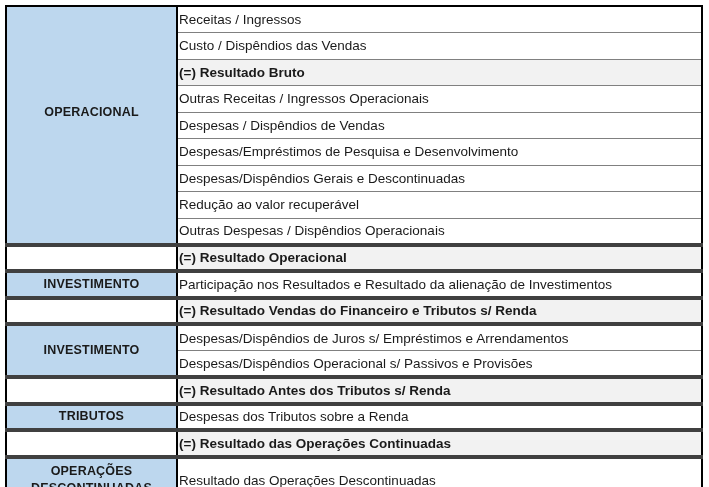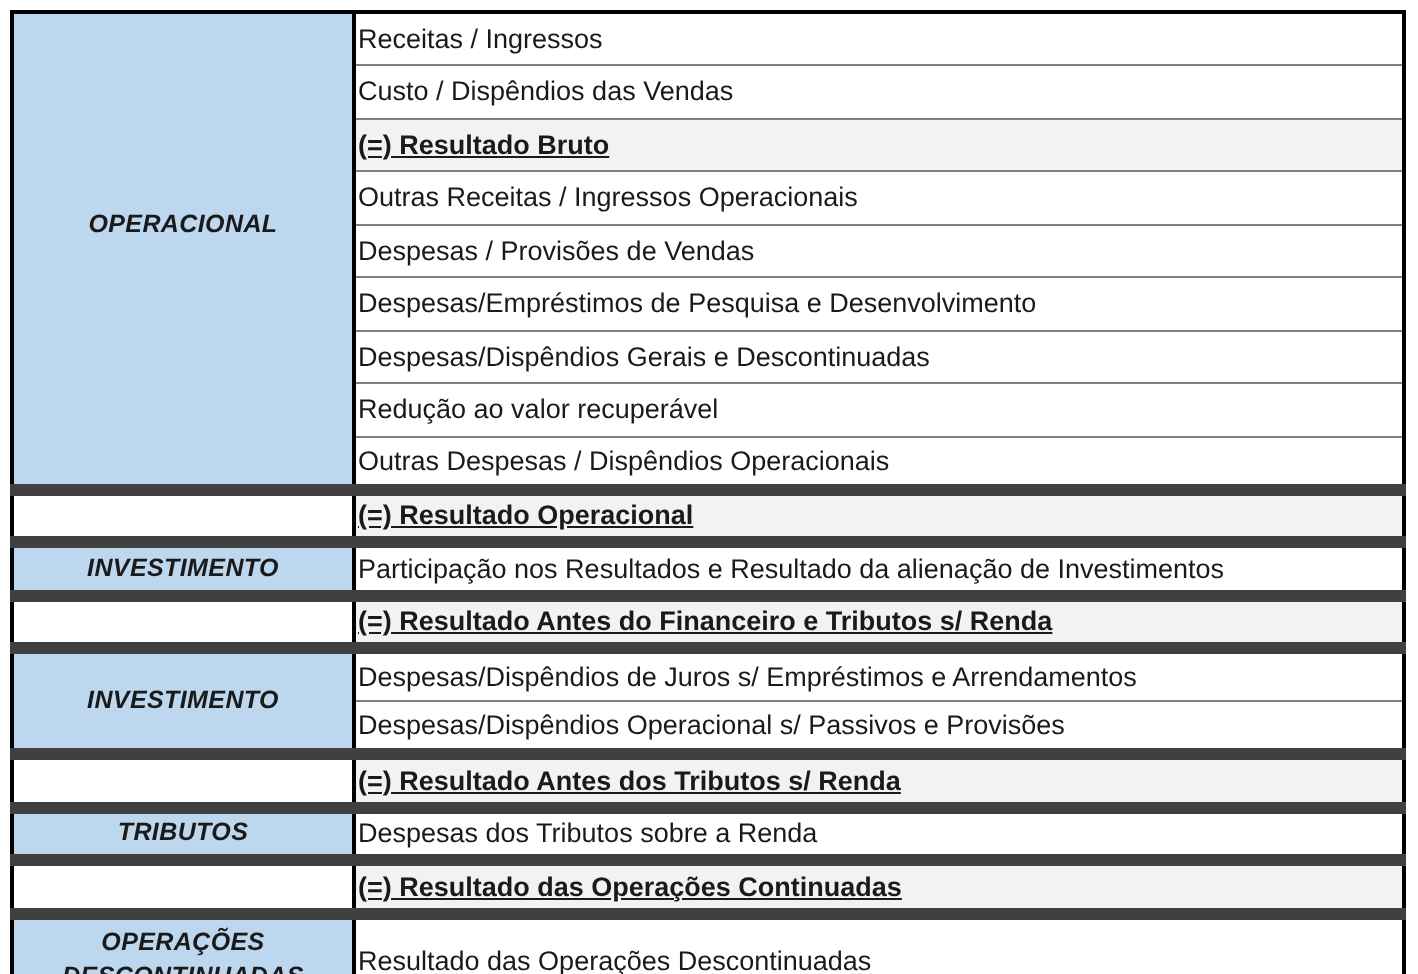--- a/index.html
+++ b/index.html
@@ -36,53 +36,51 @@
     vertical-align: middle;
     box-sizing: border-box;
   }
 
   
   .frame-l { border-left: 2px solid #000000; }
   .frame-r { border-right: 2px solid #000000; }
   .frame-t { border-top: 2px solid #000000; }
 
   
-  .sep-thick { border-bottom: 6px solid #404040; margin-top: 46px; }
+  .sep-thick { border-bottom: 4px solid #404040; margin-top: 46px; }
   .sep-thin  { border-bottom: 1px solid #808080; }
   .divider   { border-right: 2px solid #000000; }
 
   
   .group {
     background: #bdd7ee;
     text-align: center;
     font-weight: bold;
     font-size: 12.5px;
     color: #1a1a1a;
     letter-spacing: 0.2px;
     line-height: 1.35;
-    font-style: italic;
   }
   .group.empty {
     background: #ffffff;
   }
 
   
   .item {
     background: #ffffff;
     text-align: left;
     font-size: 13.5px;
     color: #1a1a1a;
     padding-left: 7px;
     white-space: nowrap;
     overflow: hidden;
   }
   .item.total {
     background: #f2f2f2;
     font-weight: bold;
-    text-decoration: underline;
   }
 
   .r27 { height: 26.5px; }
   .r47 { height: 47px; }
 </style>
 </head>
 <body>
 
 <div class="sheet">
   <table class="dre">
@@ -99,21 +97,21 @@
       <tr>
         <td class="item r27 frame-r sep-thin">Custo / Dispêndios das Vendas</td>
       </tr>
       <tr>
         <td class="item total r27 frame-r sep-thin">(=) Resultado Bruto</td>
       </tr>
       <tr>
         <td class="item r27 frame-r sep-thin">Outras Receitas / Ingressos Operacionais</td>
       </tr>
       <tr>
-        <td class="item r27 frame-r sep-thin">Despesas / Provisões de Vendas</td>
+        <td class="item r27 frame-r sep-thin">Despesas / Dispêndios de Vendas</td>
       </tr>
       <tr>
         <td class="item r27 frame-r sep-thin">Despesas/Empréstimos de  Pesquisa e Desenvolvimento</td>
       </tr>
       <tr>
         <td class="item r27 frame-r sep-thin">Despesas/Dispêndios Gerais e Descontinuadas</td>
       </tr>
       <tr>
         <td class="item r27 frame-r sep-thin">Redução ao valor recuperável</td>
       </tr>
@@ -128,21 +126,21 @@
         <td class="item total r27 frame-r sep-thick">(=) Resultado Operacional</td>
       </tr>
 
       <tr>
         <td class="group frame-l divider sep-thick">INVESTIMENTO</td>
         <td class="item r27 frame-r sep-thick">Participação nos Resultados e Resultado da alienação de Investimentos</td>
       </tr>
 
       <tr>
         <td class="group empty frame-l divider sep-thick"></td>
-        <td class="item total r27 frame-r sep-thick">(=) Resultado Antes do Financeiro e Tributos s/ Renda</td>
+        <td class="item total r27 frame-r sep-thick">(=) Resultado Vendas do Financeiro e Tributos s/ Renda</td>
       </tr>
 
       <tr>
         <td class="group frame-l divider sep-thick" rowspan="2">INVESTIMENTO</td>
         <td class="item r27 frame-r sep-thin">Despesas/Dispêndios de Juros s/ Empréstimos e Arrendamentos</td>
       </tr>
       <tr>
         <td class="item r27 frame-r sep-thick">Despesas/Dispêndios Operacional s/ Passivos e Provisões</td>
       </tr>
 

